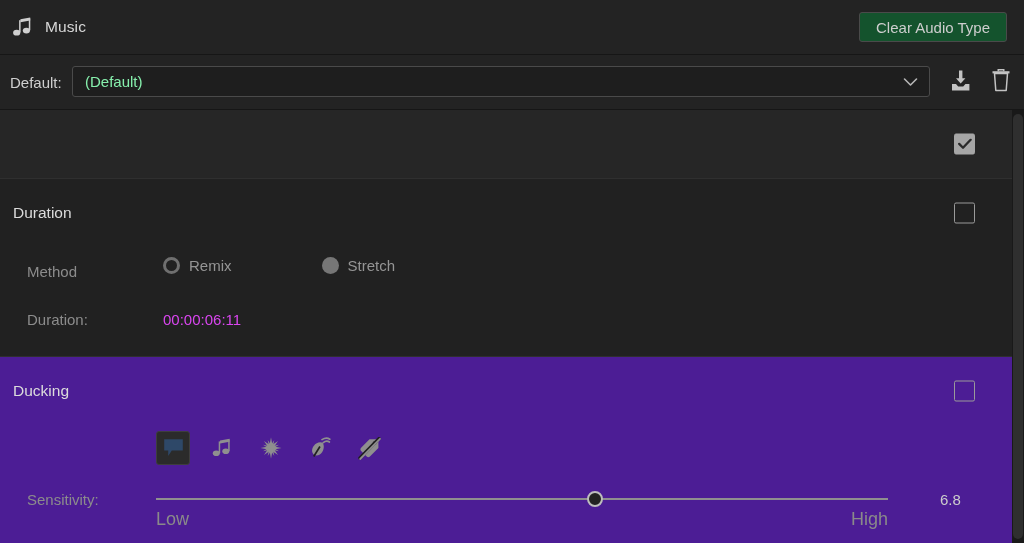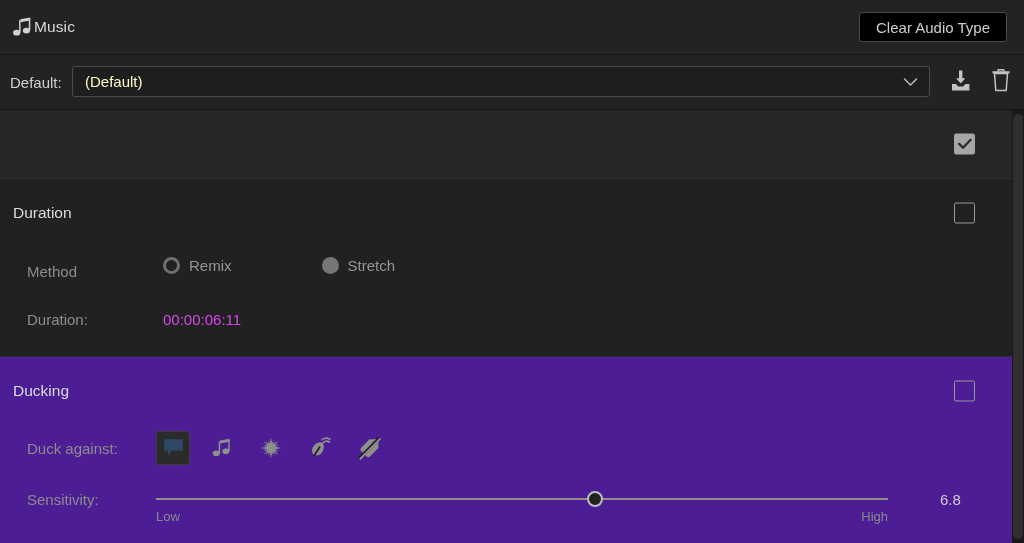--- a/index.html
+++ b/index.html
@@ -29,41 +29,42 @@
     background: #232323;
     border-bottom: 1px solid #161616;
     box-sizing: border-box;
   }
   .header-left {
     position: absolute;
     left: 12px; top: 0;
     height: 54px;
     display: flex;
     align-items: center;
+    gap: 11px;
   }
   .music-note-icon {
     width: 22px; height: 24px;
     display: flex;
     align-items: center;
     justify-content: center;
     color: #cfcfcf;
   }
   .header-title {
     font-size: 15.5px;
     color: #d7d7d7;
     letter-spacing: .1px;
   }
   .clear-audio-btn {
     position: absolute;
     right: 17px; top: 12px;
     height: 30px;
     padding: 0 16px;
     display: flex;
     align-items: center;
-    background: #000000;
+    background: #14532d;
     border: 1px solid #4a4a4a;
     border-radius: 3px;
     color: #cecece;
     font-size: 15px;
     font-family: "Liberation Sans", sans-serif;
     cursor: pointer;
     box-sizing: border-box;
     white-space: nowrap;
   }
 
@@ -95,21 +96,21 @@
     box-sizing: border-box;
     cursor: pointer;
   }
   .preset-value {
     position: absolute;
     left: 12px; top: 0;
     height: 29px;
     display: flex;
     align-items: center;
     font-size: 15px;
-    color: #fef9c3;
+    color: #86efac;
     text-align: right;
   }
   .chevron-down-icon {
     position: absolute;
     right: 11px; top: 0;
     height: 29px;
     display: flex;
     align-items: center;
     color: #b6b6b6;
   }
@@ -292,21 +293,21 @@
     background: #222222;
     box-sizing: border-box;
     cursor: pointer;
   }
   .slider-minmax {
     position: absolute;
     top: 24px;
     width: 732px;
     display: flex;
     justify-content: space-between;
-    font-size: 13px;
+    font-size: 18px;
     color: #8a8a8a;
     gap: 32px;
   }
   .slider-value {
     position: absolute;
     left: 940px; top: 0;
     height: 28px;
     display: flex;
     align-items: center;
     font-size: 15px;
@@ -420,21 +421,20 @@
 
   <div class="section-ducking">
     <div class="section-head">
       <span class="section-title">Ducking</span>
       <span class="checkbox">
         
       </span>
     </div>
 
     <div class="field-row" style="top:74px; height:34px; width:1012px;">
-      <span class="field-label" style="height:34px;">Duck against:</span>
       <div class="duck-icons">
 
         <span class="duck-icon-btn selected">
           <svg width="21" height="20" viewBox="0 0 21 20" aria-hidden="true">
             <path fill="currentColor" d="M1.2 1.2 h18.6 v11.4 h-11.0 l-3.6 5.4 v-5.4 h-4.0 z"></path>
           </svg>
         </span>
 
         <span class="duck-icon-btn">
           <svg width="21" height="21" viewBox="0 0 21 21" aria-hidden="true">

